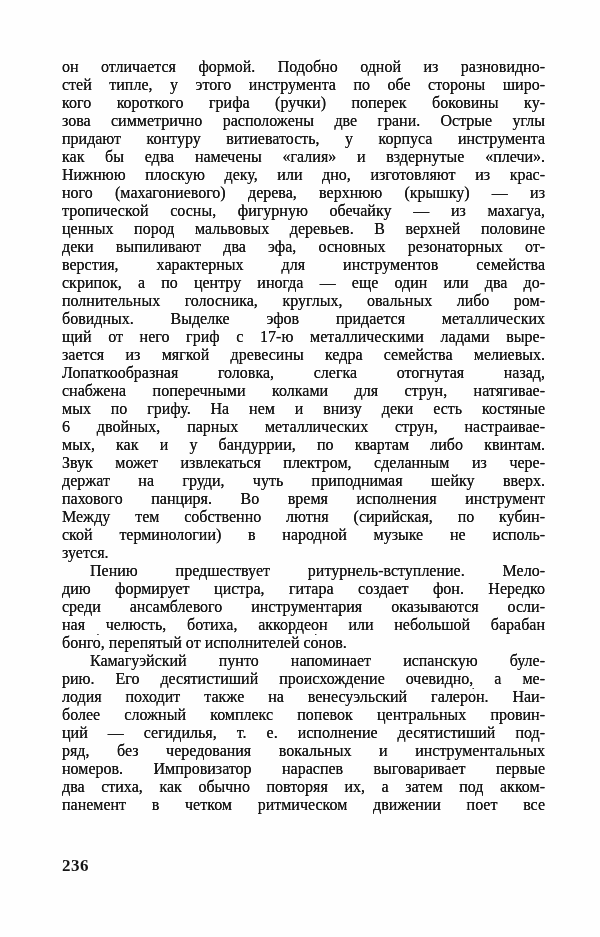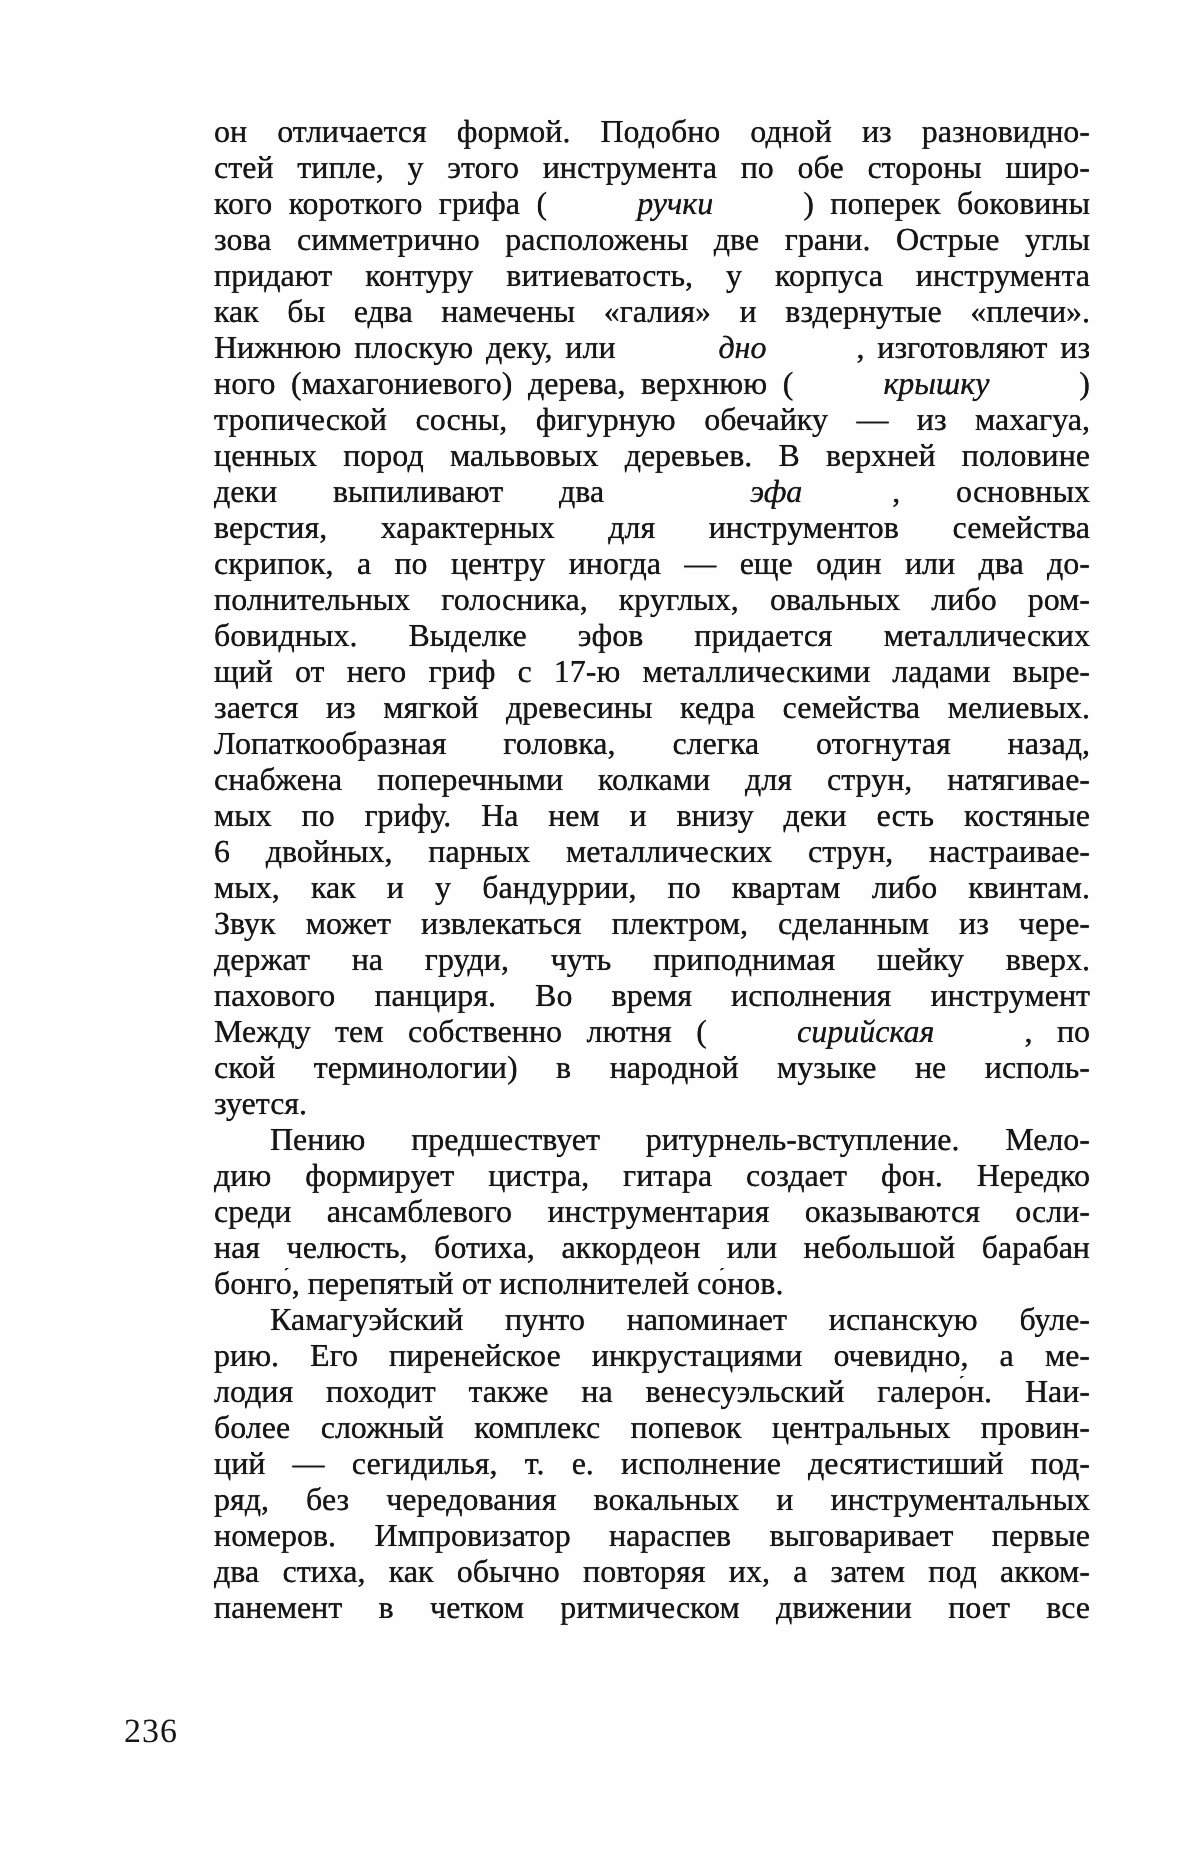--- a/index.html
+++ b/index.html
@@ -31,29 +31,29 @@
     text-justify: inter-word;
     overflow: hidden;
     text-shadow: 0 0 0.35px #161616;
   }
   .ln.end {
     text-align-last: left;
   }
   .ln.ind {
     text-indent: 28px;
   }
-  .seg { white-space: normal; margin-left: 45px; }
-  .it { font-style: italic; }
+  .seg { white-space: normal; }
+  .it { }
   .page-number {
     position: absolute;
     left: 62px;
     top: 856px;
     font-size: 17px;
     line-height: 20px;
-    font-weight: normal;
+    font-weight: bold;
     color: #161616;
     letter-spacing: 0.5px;
   }
 </style>
 </head>
 <body>
 
 <div class="page">
   <div class="text-block" id="text-block">
       <div class="ln"><span class="seg">он отличается формой. Подобно одной из разновидно-</span></div>
@@ -83,21 +83,21 @@
       <div class="ln"><span class="seg">пахового панциря. Во время исполнения инструмент</span></div>
       <div class="ln"><span class="seg">Между тем собственно лютня (</span><span class="seg it">сирийская</span><span class="seg">, по кубин-</span></div>
       <div class="ln"><span class="seg">ской терминологии) в народной музыке не исполь-</span></div>
       <div class="ln end"><span class="seg">зуется.</span></div>
       <div class="ln ind"><span class="seg">Пению предшествует ритурнель-вступление. Мело-</span></div>
       <div class="ln"><span class="seg">дию формирует цистра, гитара создает фон. Нередко</span></div>
       <div class="ln"><span class="seg">среди ансамблевого инструментария оказываются осли-</span></div>
       <div class="ln"><span class="seg">ная челюсть, ботиха, аккордеон или небольшой барабан</span></div>
       <div class="ln end"><span class="seg">бонго́, перепятый от исполнителей со́нов.</span></div>
       <div class="ln ind"><span class="seg">Камагуэйский пунто напоминает испанскую буле-</span></div>
-      <div class="ln"><span class="seg">рию. Его пиренейское инкрустациями очевидно, а ме-</span></div>
+      <div class="ln"><span class="seg">рию. Его десятистиший происхождение очевидно, а ме-</span></div>
       <div class="ln"><span class="seg">лодия походит также на венесуэльский галеро́н. Наи-</span></div>
       <div class="ln"><span class="seg">более сложный комплекс попевок центральных провин-</span></div>
       <div class="ln"><span class="seg">ций — сегидилья, т. е. исполнение десятистиший под-</span></div>
       <div class="ln"><span class="seg">ряд, без чередования вокальных и инструментальных</span></div>
       <div class="ln"><span class="seg">номеров. Импровизатор нараспев выговаривает первые</span></div>
       <div class="ln"><span class="seg">два стиха, как обычно повторяя их, а затем под акком-</span></div>
       <div class="ln"><span class="seg">панемент в четком ритмическом движении поет все</span></div>
     </div>
   <div class="page-number">236</div>
 </div>

